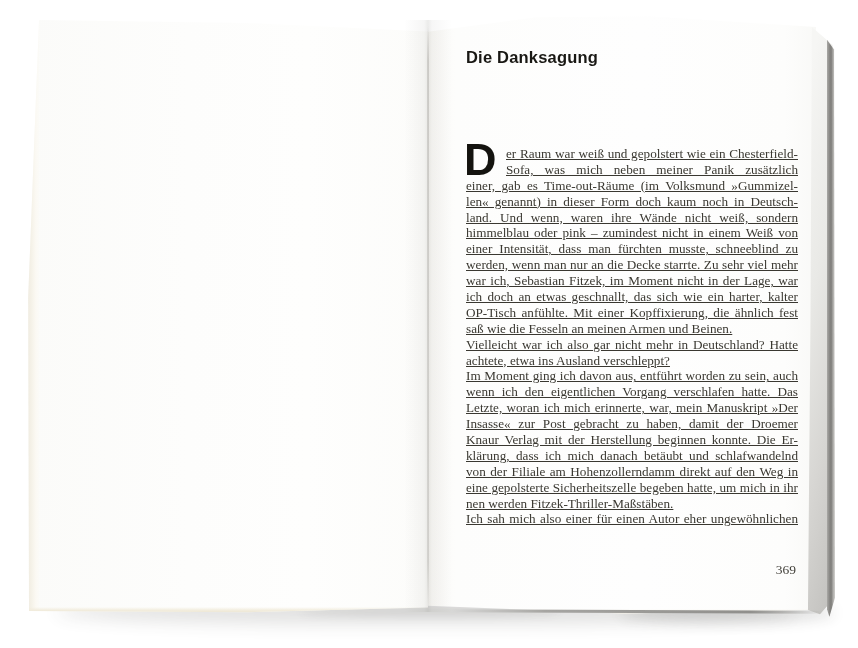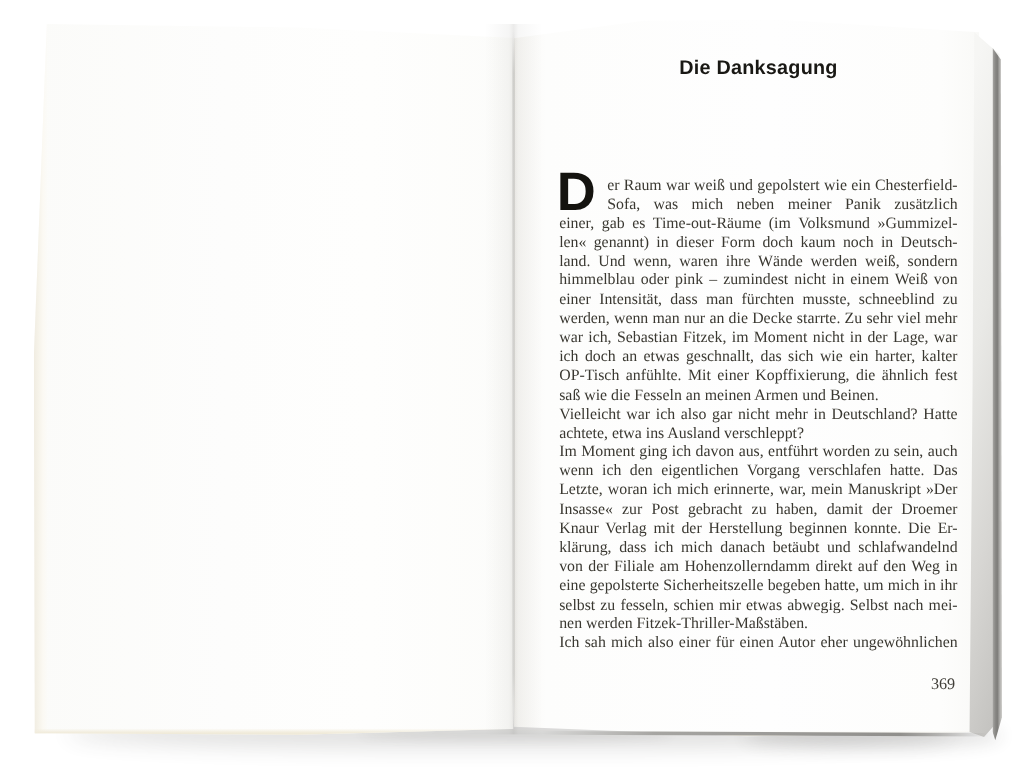--- a/index.html
+++ b/index.html
@@ -79,28 +79,28 @@
     position:absolute; left:452px; top:610px; width:372px; height:2.5px;
     background:linear-gradient(to right, rgba(150,149,146,0) 0%,
       #a6a5a2 25%, #908f8c 80%, rgba(140,140,138,0) 100%);
     transform:rotate(0.25deg);
   }
 
   
   .text-area { position:absolute; left:38px; top:0; width:332px; height:606px; }
   .chapter-title {
     position:absolute; left:0; top:38px; width:100%;
-    text-align:center;
+    text-align:left;
     font-family:"Liberation Sans", sans-serif;
     font-weight:700; font-size:16.5px; letter-spacing:.2px;
     color:#191814;
   }
   .body-lines {
     position:absolute; left:0; top:136px; width:332px;
-    font-size:13.2px; color:#3a3831;
+    font-size:13.2px; color:#3a3831;text-decoration:underline;
   }
   .line {
     height:15.9px; line-height:15.9px;
     text-align:justify; text-align-last:justify;
     overflow:hidden;
   }
   .line.para-end { text-align-last:left; }
   .line.cap-indent { padding-left:40px; }
   .drop-cap {
     position:absolute; left:-2px; top:127px;
@@ -129,39 +129,38 @@
   <div class="page-right">
     <div class="edge-bottom-right"></div>
     <div class="text-area">
       <div class="chapter-title">Die Danksagung</div>
       <div class="drop-cap">D</div>
       <div class="body-lines">
           <div class="line cap-indent">er Raum war weiß und gepolstert wie ein Chesterfield-</div>
           <div class="line cap-indent">Sofa, was mich neben meiner Panik zusätzlich verwun-</div>
           <div class="line">einer, gab es Time-out-Räume (im Volksmund »Gummizel-</div>
           <div class="line">len« genannt) in dieser Form doch kaum noch in Deutsch-</div>
-          <div class="line">land. Und wenn, waren ihre Wände werden weiß, sondern</div>
+          <div class="line">land. Und wenn, waren ihre Wände nicht weiß, sondern</div>
           <div class="line">himmelblau oder pink – zumindest nicht in einem Weiß von</div>
           <div class="line">einer Intensität, dass man fürchten musste, schneeblind zu</div>
           <div class="line">werden, wenn man nur an die Decke starrte. Zu sehr viel mehr</div>
           <div class="line">war ich, Sebastian Fitzek, im Moment nicht in der Lage, war</div>
           <div class="line">ich doch an etwas geschnallt, das sich wie ein harter, kalter</div>
           <div class="line">OP-Tisch anfühlte. Mit einer Kopffixierung, die ähnlich fest</div>
           <div class="line para-end">saß wie die Fesseln an meinen Armen und Beinen.</div>
           <div class="line">Vielleicht war ich also gar nicht mehr in Deutschland? Hatte</div>
           <div class="line para-end">achtete, etwa ins Ausland verschleppt?</div>
           <div class="line">Im Moment ging ich davon aus, entführt worden zu sein, auch</div>
           <div class="line">wenn ich den eigentlichen Vorgang verschlafen hatte. Das</div>
           <div class="line">Letzte, woran ich mich erinnerte, war, mein Manuskript »Der</div>
           <div class="line">Insasse« zur Post gebracht zu haben, damit der Droemer</div>
           <div class="line">Knaur Verlag mit der Herstellung beginnen konnte. Die Er-</div>
           <div class="line">klärung, dass ich mich danach betäubt und schlafwandelnd</div>
           <div class="line">von der Filiale am Hohenzollerndamm direkt auf den Weg in</div>
           <div class="line">eine gepolsterte Sicherheitszelle begeben hatte, um mich in ihr</div>
-          <div class="line">selbst zu fesseln, schien mir etwas abwegig. Selbst nach mei-</div>
           <div class="line para-end">nen werden Fitzek-Thriller-Maßstäben.</div>
           <div class="line">Ich sah mich also einer für einen Autor eher ungewöhnlichen</div>
         </div>
       <div class="page-number">369</div>
     </div>
   </div>
 
   <div class="gutter"></div>
   <div class="gutter-line"></div>
 

